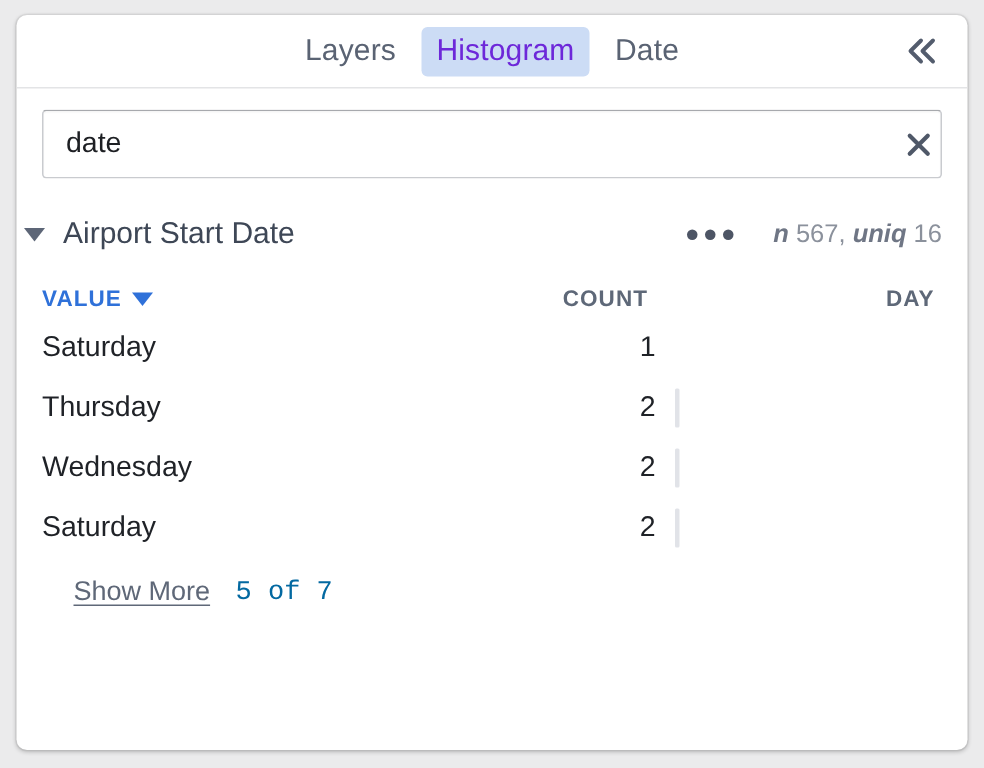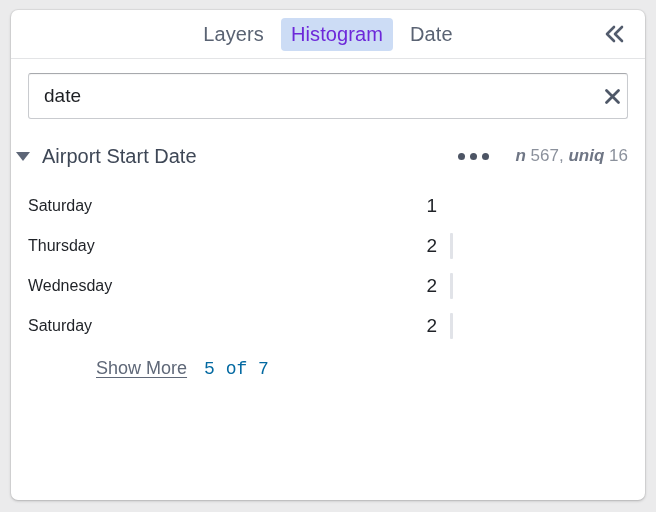--- a/index.html
+++ b/index.html
@@ -208,21 +208,21 @@
     text-align: right;
     padding-right: 5px;
   }
 
   .row {
     display: flex;
     align-items: center;
     height: 40px;
   }
   .cell-value {
-    font-size: 16px;
+    font-size: 19px;
     color: #1f2227;
     white-space: nowrap;
   }
   .cell-count {
     margin-left: auto;
     width: 185px;
     text-align: right;
     padding-right: 6px;
     font-size: 19px;
     color: #1f2227;
@@ -249,21 +249,21 @@
     box-sizing: border-box;
   }
   .bar span:last-child { border-right: 0; }
   .bar.sliver { background: #e1e3e8; border-radius: 1px; }
 
   
   .footer {
     display: flex;
     align-items: center;
     gap: 17px;
-    padding: 12px 17px 0 85px;
+    padding: 12px 17px 0 38px;
   }
   .show-more {
     font-size: 18px;
     color: #5f6878;
     text-decoration: underline;
     text-underline-offset: 3px;
     cursor: pointer;
   }
   .page-count {
     font-size: 18px;
@@ -309,20 +309,28 @@
       <i></i>
         <i></i>
         <i></i>
     </span>
     <span class="stats">
       <b>n</b><span>&nbsp;</span><span>567</span><span>,</span>&nbsp;<b>uniq</b>&nbsp;<span>16</span>
     </span>
   </div>
 
   <div class="table">
+    <div class="thead">
+      <span class="th th-value">
+        <span>VALUE</span>
+        <span class="sort-tri"></span>
+      </span>
+      <span class="th th-count">COUNT</span>
+      <span class="th th-day">DAY</span>
+    </div>
     <div id="rows">
         <div class="row">
           <span class="cell-value">Saturday</span>
           <span class="cell-count">1</span>
           <span class="cell-bar"></span>
         </div>
         <div class="row">
           <span class="cell-value">Thursday</span>
           <span class="cell-count">2</span>
           <span class="cell-bar">

